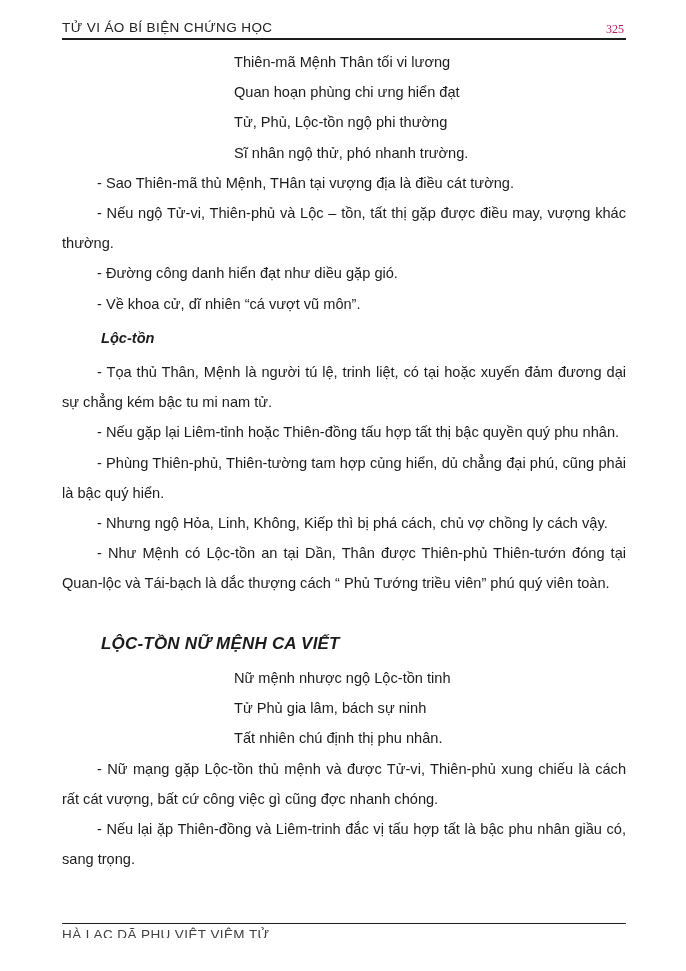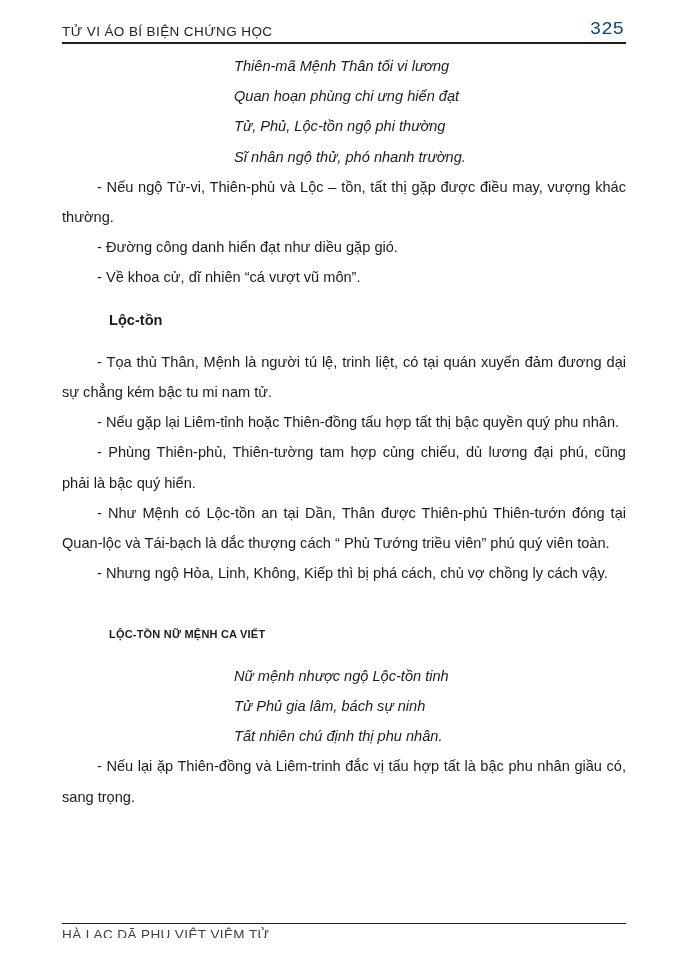--- a/index.html
+++ b/index.html
@@ -29,51 +29,51 @@
     align-items: flex-end;
     border-bottom: 2px solid #1d1d1d;
     padding-bottom: 3px;
   }
   .page-header .header-title {
     font-size: 13.5px;
     letter-spacing: 0.4px;
     color: #222;
   }
   .page-header .page-number {
-    font-family: Liberation Mono, monospace;
-    font-size: 19px;
-    color: #0c4a6e;
+    font-family: Liberation Serif, serif;
+    font-size: 12px;
+    color: #be185d;
     line-height: 1;
     padding-right: 2px;
   }
   .body-text {
     margin-top: 7px;
     font-size: 14.6px;
     line-height: 30.2px;
   }
   .verse {
     padding-left: 172px;
-    font-style: italic;
   }
   .verse-line {
     white-space: nowrap;
   }
   .para {
     margin: 0;
     text-indent: 35px;
     text-align: justify;
   }
   .subheading {
     font-weight: bold;
     text-indent: 35px;
-    margin: 12px;
+    margin: 4px;
+    font-style: italic;
   }
   .subheading.caps {
     margin-top: 30.2px;
-    font-size: 11px;
+    font-size: 17px;
     letter-spacing: 0.2px;
   }
   .page-footer {
     position: absolute;
     left: 62px;
     right: 60px;
     top: 923px;
     border-top: 1.5px solid #1d1d1d;
     padding-top: 3px;
     font-size: 13.5px;
@@ -95,40 +95,42 @@
 
     <div class="body-text">
 
       <div class="verse">
         <div class="verse-line">Thiên-mã Mệnh Thân tối vi lương</div>
         <div class="verse-line">Quan hoạn phùng chi ưng hiển đạt</div>
         <div class="verse-line">Tử, Phủ, Lộc-tồn ngộ phi thường</div>
         <div class="verse-line">Sĩ nhân ngộ thử, phó nhanh trường.</div>
       </div>
 
+      <p class="para">- Sao Thiên-mã thủ Mệnh, THân tại vượng địa là điều cát tường.</p>
       <p class="para">- Nếu ngộ Tử-vi, Thiên-phủ và Lộc – tồn, tất thị gặp được điều may, vượng khác thường.</p>
       <p class="para">- Đường công danh hiển đạt như diều gặp gió.</p>
       <p class="para">- Về khoa cử, dĩ nhiên “cá vượt vũ môn”.</p>
 
       <p class="subheading">Lộc-tồn</p>
 
-      <p class="para">- Tọa thủ Thân, Mệnh là người tú lệ, trinh liệt, có tại quán xuyến đảm đương dại sự chẳng kém bậc tu mi nam tử.</p>
+      <p class="para">- Tọa thủ Thân, Mệnh là người tú lệ, trinh liệt, có tại hoặc xuyến đảm đương dại sự chẳng kém bậc tu mi nam tử.</p>
       <p class="para">- Nếu gặp lại Liêm-tỉnh hoặc Thiên-đồng tấu hợp tất thị bậc quyền quý phu nhân.</p>
-      <p class="para">- Phùng Thiên-phủ, Thiên-tường tam hợp củng chiếu, dủ lương đại phú, cũng phải là bậc quý hiển.</p>
+      <p class="para">- Phùng Thiên-phủ, Thiên-tường tam hợp củng hiển, dủ chẳng đại phú, cũng phải là bậc quý hiển.</p>
+      <p class="para">- Nhưng ngộ Hỏa, Linh, Không, Kiếp thì bị phá cách, chủ vợ chồng ly cách vậy.</p>
       <p class="para">- Như Mệnh có Lộc-tồn an tại Dần, Thân được Thiên-phủ Thiên-tướn đóng tại Quan-lộc và Tái-bạch là dắc thượng cách “ Phủ Tướng triều viên” phú quý viên toàn.</p>
-      <p class="para">- Nhưng ngộ Hỏa, Linh, Không, Kiếp thì bị phá cách, chủ vợ chồng ly cách vậy.</p>
 
       <p class="subheading caps">LỘC-TỒN NỮ MỆNH CA VIẾT</p>
 
       <div class="verse">
         <div class="verse-line">Nữ mệnh nhược ngộ Lộc-tồn tinh</div>
         <div class="verse-line">Tử Phủ gia lâm, bách sự ninh</div>
         <div class="verse-line">Tất nhiên chú định thị phu nhân.</div>
       </div>
 
+      <p class="para">- Nữ mạng gặp Lộc-tồn thủ mệnh và được Tử-vi, Thiên-phủ xung chiếu là cách rất cát vượng, bất cứ công việc gì cũng đợc nhanh chóng.</p>
       <p class="para">- Nếu lại ặp Thiên-đồng và Liêm-trinh đắc vị tấu hợp tất là bậc phu nhân giầu có, sang trọng.</p>
 
     </div>
   </div>
 
   <div class="page-footer">
     <span>HÀ LẠC DÃ PHU VIỆT VIÊM TỬ</span>
   </div>
 
 </div>

